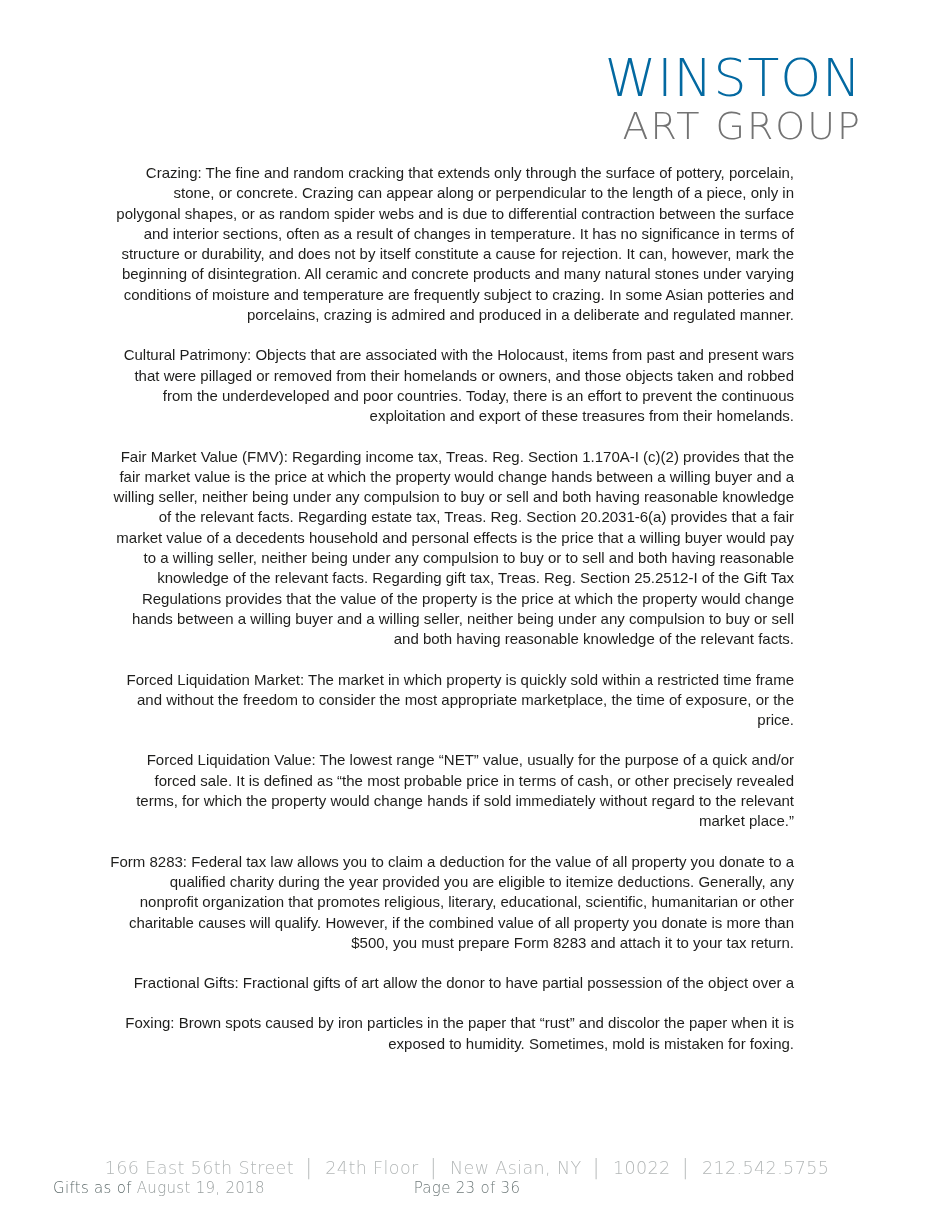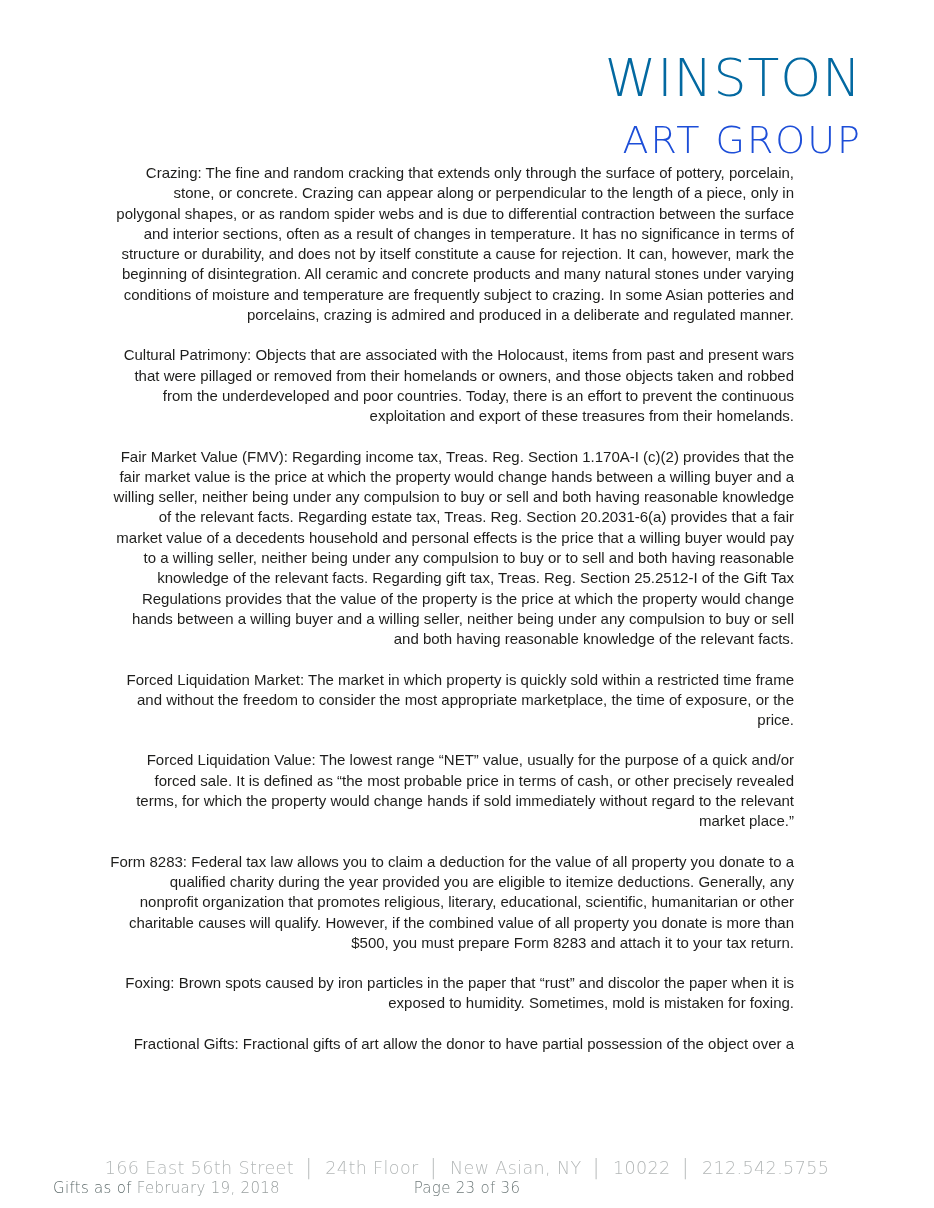--- a/index.html
+++ b/index.html
@@ -27,22 +27,22 @@
     line-height: 1;
   }
   .logo-line1 {
     font-size: 52px;
     letter-spacing: 1px;
     color: #0369a1;
   }
   .logo-line2 {
     font-size: 38px;
     letter-spacing: 2px;
-    color: #1d4ed8;
-    margin-top: 17px;
+    color: #737373;
+    margin-top: 3px;
   }
 
   
   .content {
     position: absolute;
     top: 163px;
     left: 110px;
     width: 684px;
     font-size: 15px;
     line-height: 20.3px;
@@ -103,28 +103,28 @@
   </header>
 
   <main class="content">
 
   <p class="para">Crazing: The fine and random cracking that extends only through the surface of pottery, porcelain, stone, or concrete. Crazing can appear along or perpendicular to the length of a piece, only in polygonal shapes, or as random spider webs and is due to differential contraction between the surface and interior sections, often as a result of changes in temperature. It has no significance in terms of structure or durability, and does not by itself constitute a cause for rejection. It can, however, mark the beginning of disintegration. All ceramic and concrete products and many natural stones under varying conditions of moisture and temperature are frequently subject to crazing. In some Asian potteries and porcelains, crazing is admired and produced in a deliberate and regulated manner.</p>
       <p class="para">Cultural Patrimony: Objects that are associated with the Holocaust, items from past and present wars that were pillaged or removed from their homelands or owners, and those objects taken and robbed from the underdeveloped and poor countries. Today, there is an effort to prevent the continuous exploitation and export of these treasures from their homelands.</p>
       <p class="para">Fair Market Value (FMV): Regarding income tax, Treas. Reg. Section 1.170A-I (c)(2) provides that the fair market value is the price at which the property would change hands between a willing buyer and a willing seller, neither being under any compulsion to buy or sell and both having reasonable knowledge of the relevant facts. Regarding estate tax, Treas. Reg. Section 20.2031-6(a) provides that a fair market value of a decedents household and personal effects is the price that a willing buyer would pay to a willing seller, neither being under any compulsion to buy or to sell and both having reasonable knowledge of the relevant facts. Regarding gift tax, Treas. Reg. Section 25.2512-I of the Gift Tax Regulations provides that the value of the property is the price at which the property would change hands between a willing buyer and a willing seller, neither being under any compulsion to buy or sell and both having reasonable knowledge of the relevant facts.</p>
       <p class="para">Forced Liquidation Market: The market in which property is quickly sold within a restricted time frame and without the freedom to consider the most appropriate marketplace, the time of exposure, or the price.</p>
       <p class="para">Forced Liquidation Value: The lowest range “NET” value, usually for the purpose of a quick and/or forced sale. It is defined as “the most probable price in terms of cash, or other precisely revealed terms, for which the property would change hands if sold immediately without regard to the relevant market place.”</p>
       <p class="para">Form 8283: Federal tax law allows you to claim a deduction for the value of all property you donate to a qualified charity during the year provided you are eligible to itemize deductions. Generally, any nonprofit organization that promotes religious, literary, educational, scientific, humanitarian or other charitable causes will qualify. However, if the combined value of all property you donate is more than $500, you must prepare Form 8283 and attach it to your tax return.</p>
+      <p class="para">Fractional Gifts: Fractional gifts of art allow the donor to have partial possession of the object over a</p>
       <p class="para">Foxing: Brown spots caused by iron particles in the paper that “rust” and discolor the paper when it is exposed to humidity. Sometimes, mold is mistaken for foxing.</p>
-      <p class="para">Fractional Gifts: Fractional gifts of art allow the donor to have partial possession of the object over a</p>
     </main>
 
   <footer>
     <div class="footer-row1">
       <div class="footer-left">
-        <span class="values-label">Gifts as of</span><span class="values-date">February 19, 2018</span>
+        <span class="values-label">Gifts as of</span><span class="values-date">August 19, 2018</span>
       </div>
       <div class="footer-right">Page 23 of 36</div>
     </div>
     <div class="footer-row2">
       
     <span>166 East 56th Street</span><span class="addr-sep">│</span><span>24th Floor</span><span class="addr-sep">│</span><span>New Asian, NY</span><span class="addr-sep">│</span><span>10022</span><span class="addr-sep">│</span><span>212.542.5755</span></div>
   </footer>
 
 </div>
 

